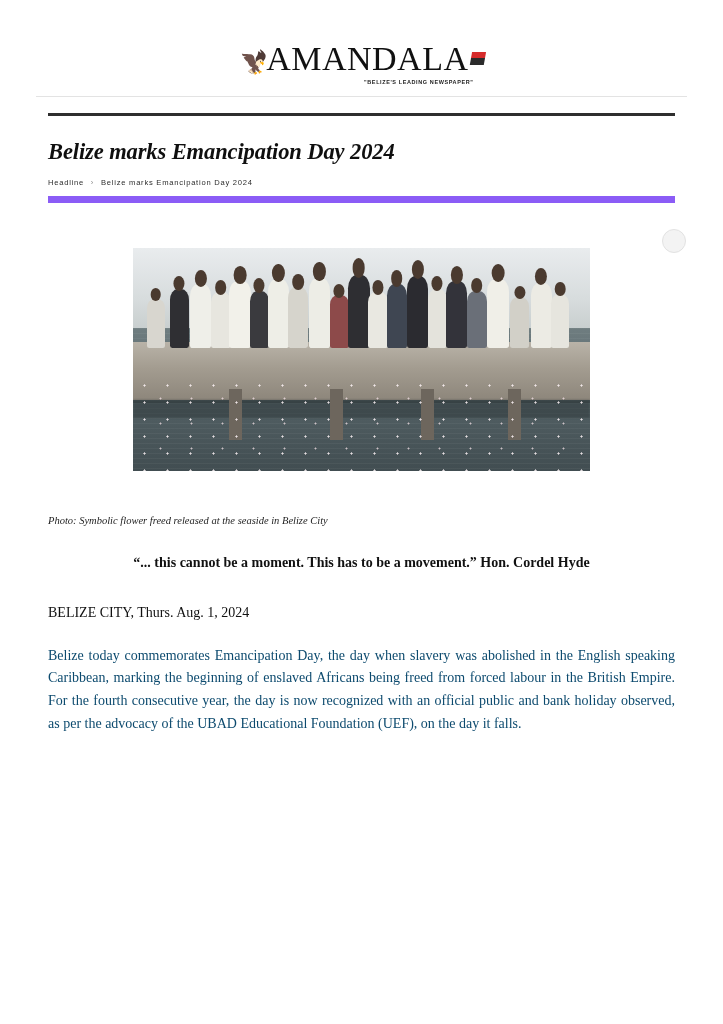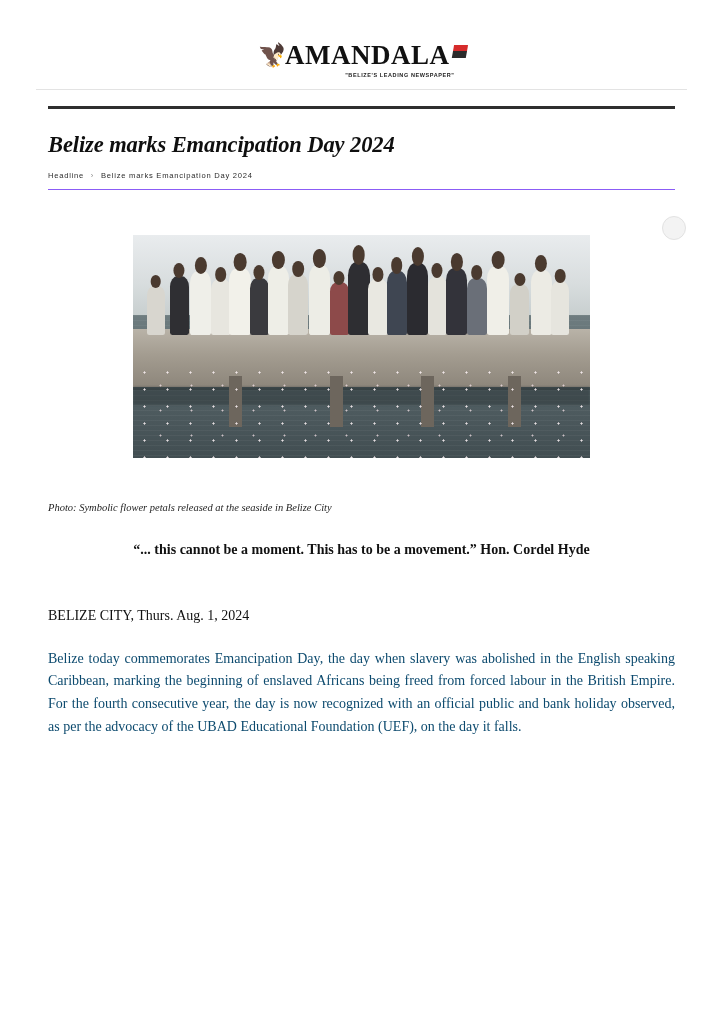--- a/index.html
+++ b/index.html
@@ -39,22 +39,22 @@
     line-height: 1;
   }
   .logo-bird {
     font-size: 23px;
     color: #111;
     transform: scaleX(-1) translateY(-2px);
     margin-right: -2px;
   }
   .logo-text {
     font-family: "Liberation Serif", serif;
-    font-weight: bold;
-    font-size: 27px;
+    font-weight: normal;
+    font-size: 34px;
     letter-spacing: 0.5px;
     color: #111;
     text-transform: uppercase;
   }
   .logo-flag {
     width: 14px;
     height: 13px;
     background: linear-gradient(180deg,#d62b2b 0%,#d62b2b 50%,#2b2b2b 50%,#2b2b2b 100%);
     margin-left: 1px;
     transform: skewX(-10deg) translateY(-11px);
@@ -89,21 +89,21 @@
     margin: 0 0 12px 0;
     color: #0f0f0f;
     letter-spacing: -0.1px;
   }
   .breadcrumb {
     font-family: "Liberation Sans", sans-serif;
     font-size: 7.6px;
     letter-spacing: 0.75px;
     color: #2c2c2c;
     padding-bottom: 9px;
-    border-bottom: 1px solid #8b5cf6;
+    border-bottom: 7px solid #8b5cf6;
     margin-bottom: 0;
   }
   .breadcrumb .sep {
     margin: 0 4px;
     color: #8a8a8a;
   }
 
   
   .hero-wrap {
     position: relative;
@@ -211,21 +211,21 @@
     font-size: 14px;
     line-height: 1.6;
     text-align: center;
     color: #111;
     margin: 26px 14px 4px 14px;
   }
   .dateline {
     font-family: "Liberation Serif", serif;
     font-size: 14px;
     color: #111;
-    margin-top: 46px;
+    margin-top: 30px;
   }
   .body-par {
     font-family: "Liberation Serif", serif;
     font-size: 14px;
     line-height: 1.63;
     text-align: justify;
     color: #0c4a6e;
     margin-top: 24px;
   }
 </style>
@@ -291,21 +291,21 @@
           <div class="fig" style="left:87%; width:4.6%; height:82%; background:#ecebe4;"></div>
           <div class="fig" style="left:91.5%;width:4.0%; height:68%; background:#e6e5de;"></div>
         </div>
 
         <div class="petals"></div>
       </figure>
       <div class="hero-badge"></div>
     </div>
 
 
-    <div class="caption">Photo: Symbolic flower petals released at the seaside in Belize City</div>
+    <div class="caption">Photo: Symbolic flower freed released at the seaside in Belize City</div>
 
     <blockquote class="pullquote">“... this cannot be a moment. This has to be a movement.” Hon. Cordel Hyde</blockquote>
 
     <div class="dateline">BELIZE CITY, Thurs. Aug. 1, 2024</div>
 
     <p class="body-par">Belize today commemorates Emancipation Day, the day when slavery was abolished in the English speaking Caribbean, marking the beginning of enslaved Africans being freed from forced labour in the British Empire. For the fourth consecutive year, the day is now recognized with an official public and bank holiday observed, as per the advocacy of the UBAD Educational Foundation (UEF), on the day it falls.</p>
 
   </main>
 </div>
 

